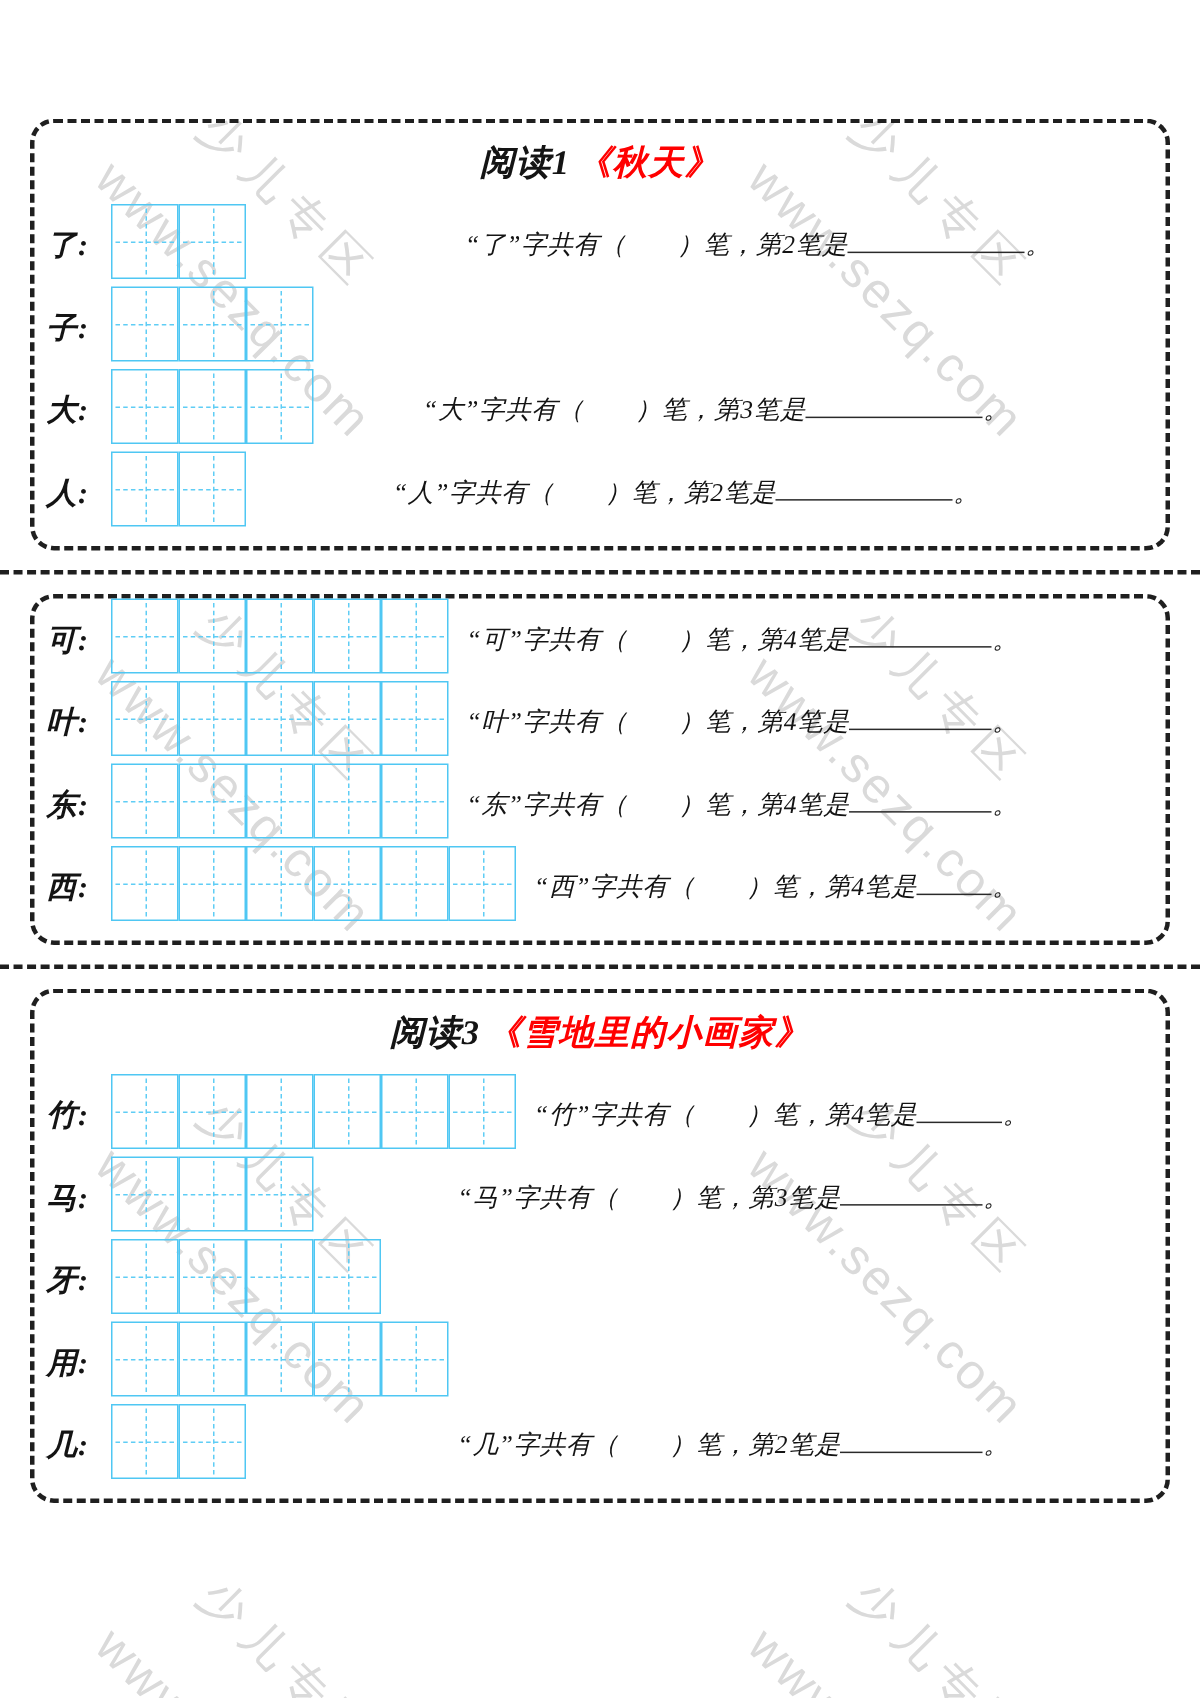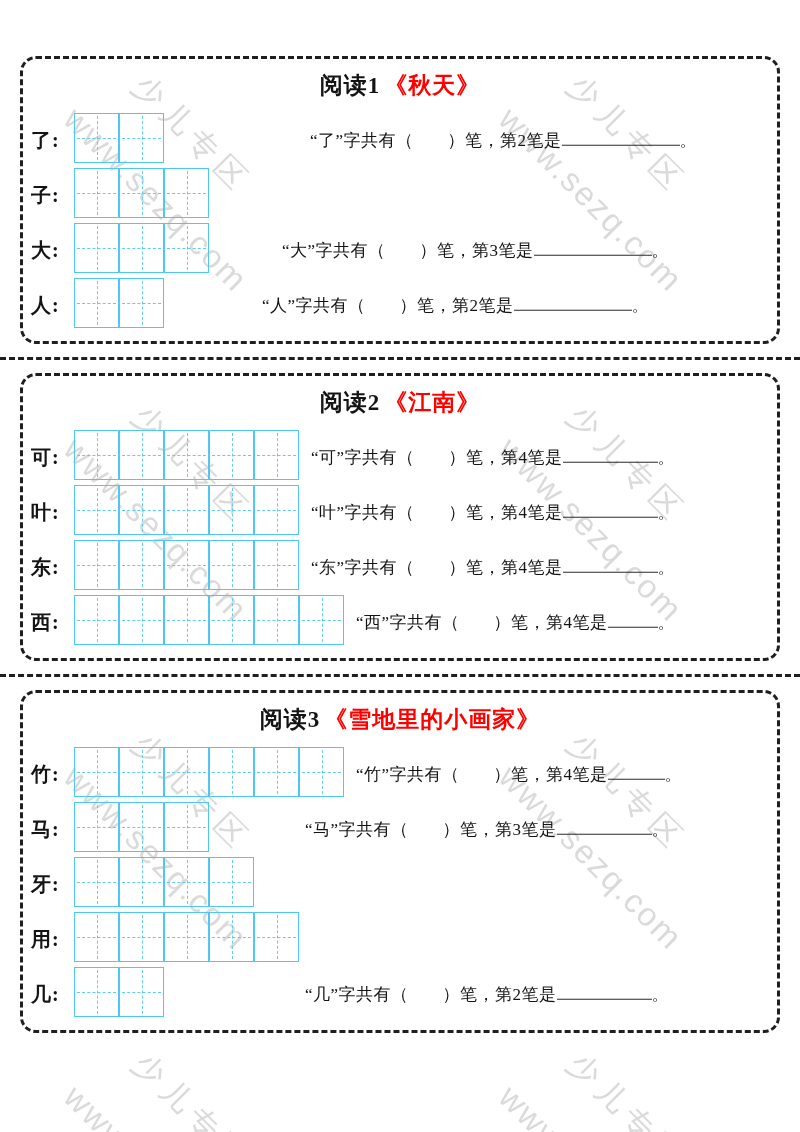--- a/index.html
+++ b/index.html
@@ -17,21 +17,21 @@
     color:var(--ink);overflow:hidden;
   }
   #worksheet{position:relative;width:800px;height:1132px;overflow:hidden;}
   
   .wm-layer{position:absolute;inset:0;z-index:0;pointer-events:none;}
   .wm{position:absolute;color:var(--wm-gray);transform:rotate(45deg);
       transform-origin:0 0;white-space:nowrap;}
   .wm-cn{font-size:31px;letter-spacing:7px;font-family:"Liberation Serif",serif;}
   .wm-en{font-size:33px;letter-spacing:2px;font-family:"Liberation Sans",sans-serif;}
   
-  .content{position:absolute;inset:0;z-index:1;padding-top:56px;box-sizing:border-box;}
+  .content{position:absolute;inset:0;z-index:1;padding-top:79px;box-sizing:border-box;font-style:italic;}
   .section{
     border:3px dashed var(--border-black);
     border-radius:16px;margin:0 20px;padding-bottom:8px;background:transparent;
   }
   .sec-title{
     text-align:center;font-weight:bold;font-size:23px;line-height:30px;
     padding:12px 0 12px;letter-spacing:1px;
   }
   .sec-title .tnum{color:var(--ink);margin-right:4px;}
   .sec-title .tbook{color:var(--title-red);}
@@ -118,21 +118,20 @@
           <span class="row-label">人:</span>
           <div class="tzgrid">
             <div class="cell"></div>
             <div class="cell"></div>
           </div>
           <span class="question" style="left: 233px;"><span>“人”字共有（</span><span class="pgap"></span><span>）笔，第2笔是</span><span class="blank" style="width: 118px;"></span><span>。</span></span>
         </div>
       </div>
       <div class="cutline"></div>
       <div class="section">
-        <div class="sec-title"><span class="tnum">阅读2</span><span class="tbook">《江南》</span></div>
         <div class="row">
           <span class="row-label">可:</span>
           <div class="tzgrid">
             <div class="cell"></div>
             <div class="cell"></div>
             <div class="cell"></div>
             <div class="cell"></div>
             <div class="cell"></div>
           </div>
           <span class="question" style="left: 282px;"><span>“可”字共有（</span><span class="pgap"></span><span>）笔，第4笔是</span><span class="blank" style="width: 95px;"></span><span>。</span></span>

